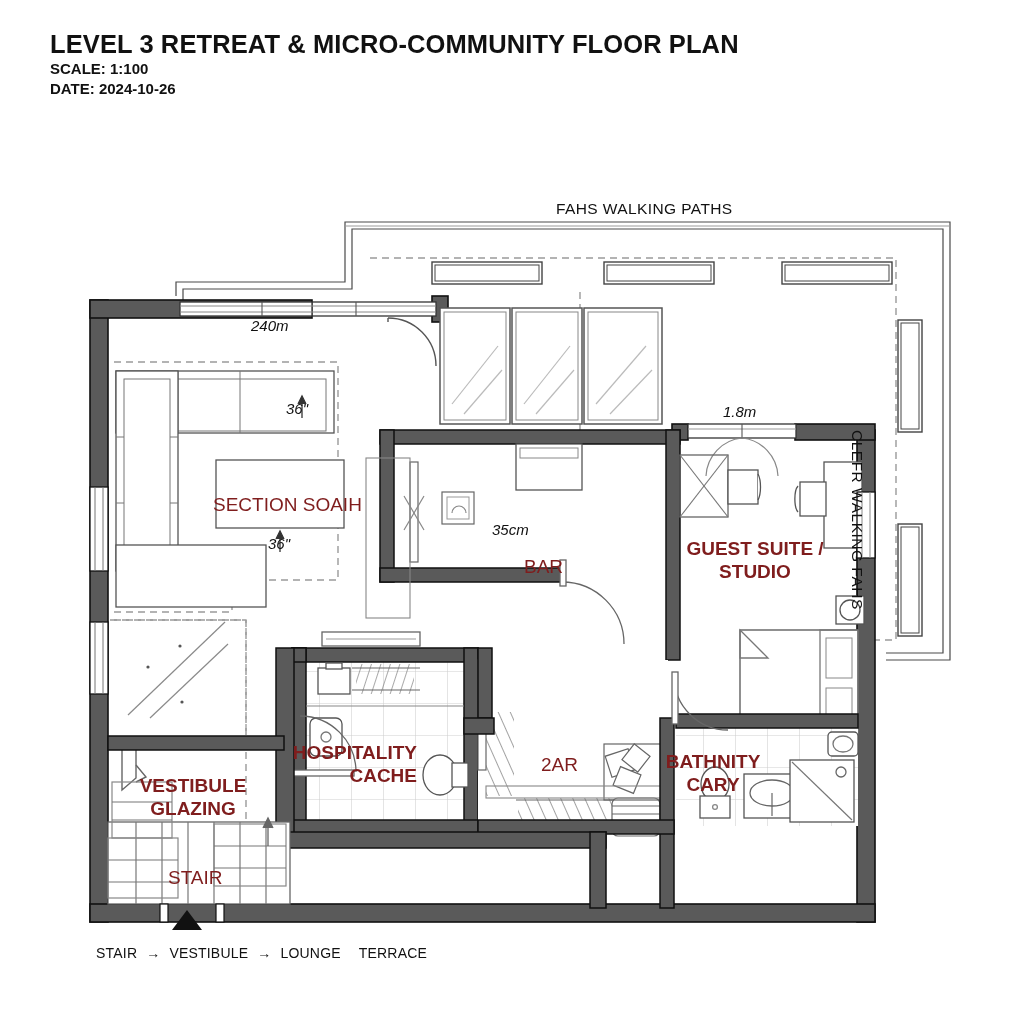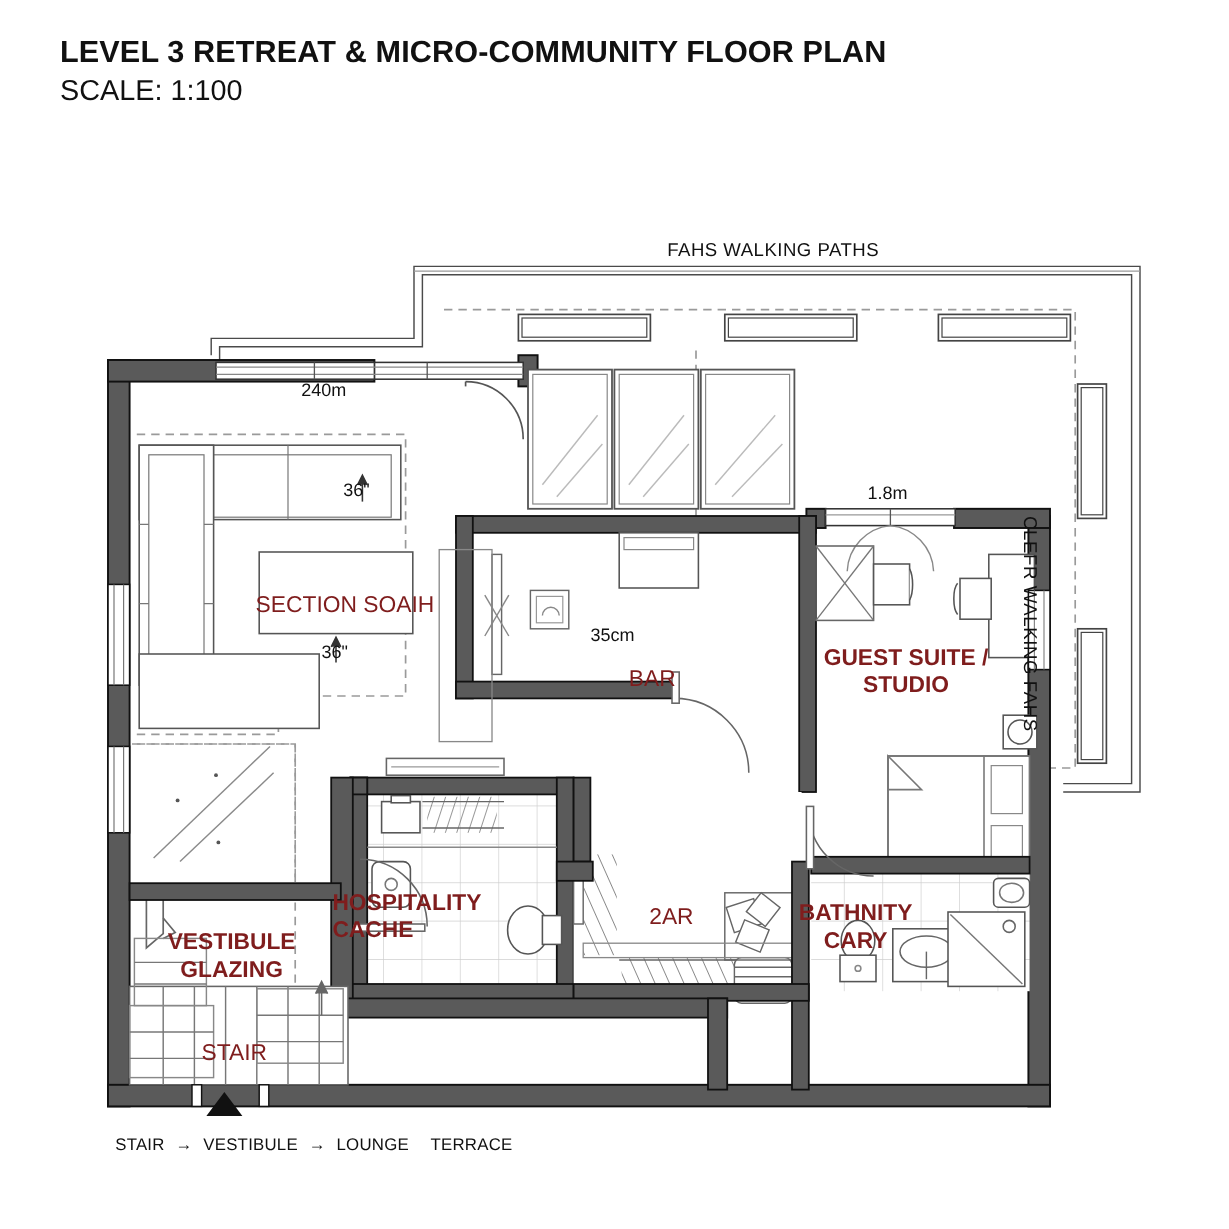--- a/index.html
+++ b/index.html
@@ -5,54 +5,55 @@
   html,body{margin:0;padding:0;background:#ffffff;}
   body{width:1024px;height:1024px;position:relative;overflow:hidden;
        font-family:"Liberation Sans", sans-serif;color:#111;}
 
   #sheet{position:absolute;left:0;top:0;width:896px;height:1024px;}
 
   
   .title-block{position:absolute;left:50px;top:30px;}
   .t-main{font-size:25.5px;font-weight:bold;letter-spacing:.1px;line-height:1.12;
           white-space:nowrap;}
-  .t-sub{font-size:24px;font-weight:normal;line-height:1.38;white-space:nowrap;}
+  .t-sub{font-size:15px;font-weight:bold;line-height:1.38;white-space:nowrap;}
 
   
   .ann{position:absolute;font-size:15.5px;white-space:nowrap;color:#111;}
   .ann-top{left:556px;top:200px;letter-spacing:.4px;}
   .ann-right{left:866px;top:430px;width:240px;
              transform:rotate(90deg);transform-origin:0 0;
              letter-spacing:.5px;}
 
   
   .rlabel{position:absolute;font-size:19px;line-height:1.22;text-align:center;
           white-space:nowrap;color:#7f1d1d;}
   .rlabel.two{line-height:1.2;font-weight:bold;}
 
   
-  .dim{position:absolute;font-size:15px;white-space:nowrap;color:#111;}
+  .dim{position:absolute;font-size:15px;white-space:nowrap;color:#111;font-style:italic;}
 
   
   .flow{position:absolute;left:96px;top:945px;font-size:14px;white-space:nowrap;
         letter-spacing:.2px;}
   .flow span{display:inline-block;}
   .flow .arw{padding:0 9px;}
   .flow .gap{display:inline-block;width:18px;}
 
   svg{position:absolute;left:0;top:0;}
 </style>
 </head>
 <body>
 
 <div id="sheet">
 
   <div class="title-block">
     <div class="t-main">LEVEL 3 RETREAT &amp; MICRO-COMMUNITY FLOOR PLAN</div>
     <div class="t-sub">SCALE: 1:100</div>
+    <div class="t-sub">DATE: 2024-10-26</div>
   </div>
 
   <svg width="1024" height="1024" viewBox="0 0 1024 1024">
 
     <defs>
 
       <pattern id="tile" width="32" height="32" patternUnits="userSpaceOnUse">
         <rect width="32" height="32" fill="#ffffff"></rect>
         <path d="M32 0 L32 32 M0 32 L32 32" stroke="#cfcfcf" stroke-width="1.1" fill="none"></path>
       </pattern>
@@ -404,21 +405,21 @@
 
   <div class="rlabel" style="left:213px;top:493px;">SECTION SOAIH</div>
 
   <div class="rlabel" style="left:524px;top:508px;margin-top:47px;">BAR</div>
 
   <div class="rlabel two" style="left:680px;top:538px;width:150px;text-align:center;">
     <div>GUEST SUITE /</div>
     <div>STUDIO</div>
   </div>
 
-  <div class="rlabel two" style="left:277px;top:742px;width:140px;text-align:left;">
+  <div class="rlabel two" style="left:277px;top:742px;width:140px;text-align:right;">
     <div>HOSPITALITY</div>
     <div>CACHE</div>
   </div>
 
   <div class="rlabel two" style="left:128px;top:775px;width:130px;text-align:center;">
     <div>VESTIBULE</div>
     <div>GLAZING</div>
   </div>
 
   <div class="rlabel two" style="left:648px;top:751px;width:130px;text-align:center;">

